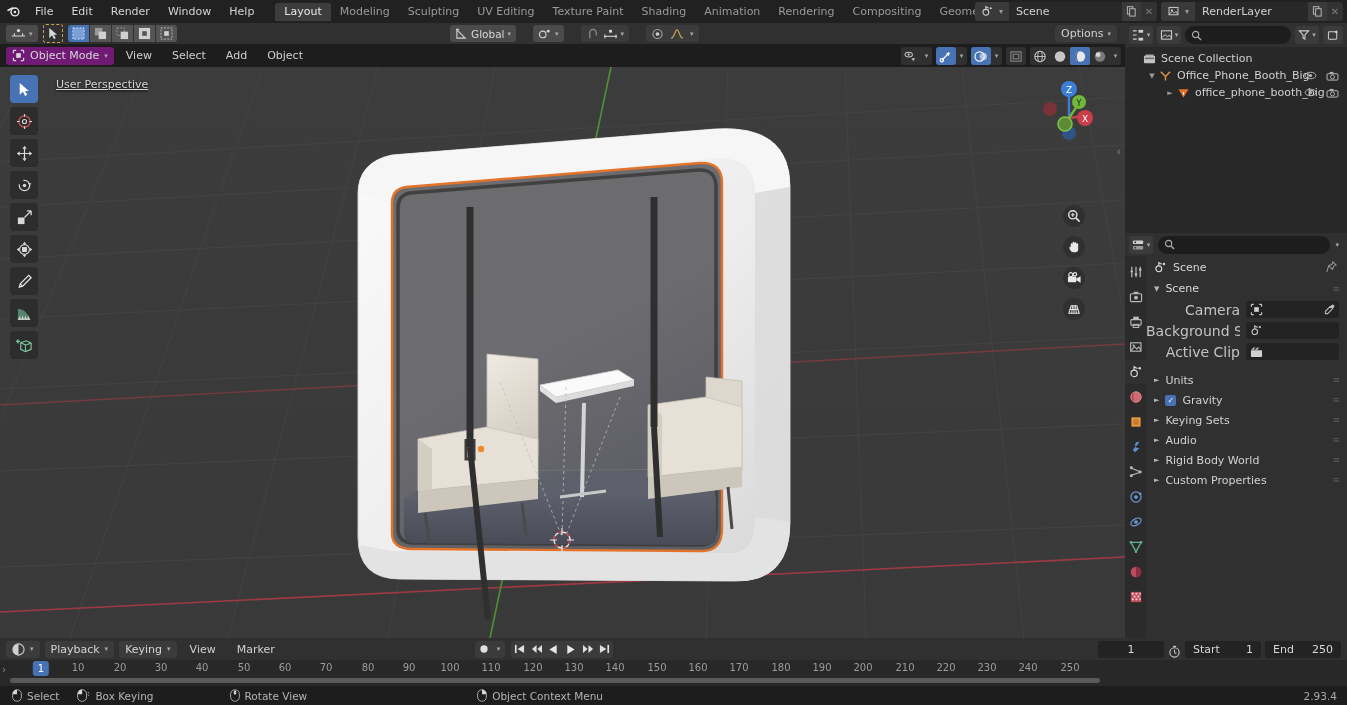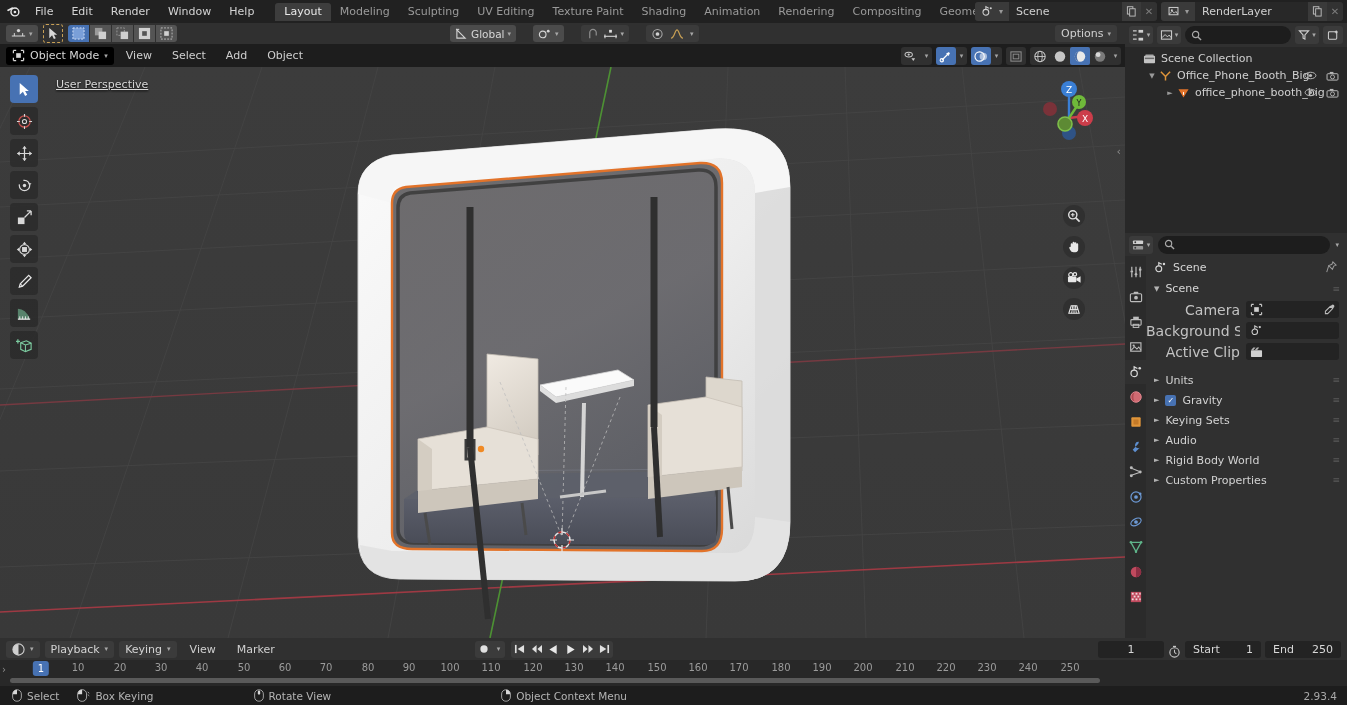--- a/index.html
+++ b/index.html
@@ -50,21 +50,21 @@
   .sel-mode:first-child { border-radius:3px 0 0 3px; background:#4772b3; }
   .sel-mode:last-child { border-radius:0 3px 3px 0; }
   .tweak-active { border:1px dashed #c8a055; border-radius:3px; padding:1px 3px; height:19px; display:flex; align-items:center;}
   .options-btn { position:absolute; right:8px; top:2px; height:17px; display:flex;align-items:center;gap:4px;background:#3b3b3b;border-radius:3px;padding:0 6px;color:#d0d0d0;font-size:11px;}
 
   
   .vp-header {
     position:absolute; left:0; top:44px; width:1125px; height:23px;
     background:#1d1d1d; display:flex; align-items:center; padding-left:6px; gap:4px;
   }
-  .mode-select { display:flex; align-items:center; gap:5px; height:18px; background:#000000; border-radius:3px; padding:0 6px; color:#d6d6d6; font-size:11px;}
+  .mode-select { display:flex; align-items:center; gap:5px; height:18px; background:#701a75; border-radius:3px; padding:0 6px; color:#d6d6d6; font-size:11px;}
   .vp-menu { padding:0 8px; height:18px; line-height:18px; font-size:11px; color:#cfcfcf; border-radius:3px;}
   .vp-header-right { position:absolute; right:4px; top:3px; display:flex; align-items:center; gap:4px;}
   .hgrp { display:flex; align-items:center; background:#303030; border-radius:3px; height:18px; }
   .hbtn { width:20px; height:18px; display:flex; align-items:center; justify-content:center; }
   .hbtn.sel { background:#4772b3; border-radius:3px;}
   .hcaret { width:11px; height:18px; display:flex; align-items:center; justify-content:center; font-size:7px; color:#a4a4a4;}
   .shade-grp { display:flex; background:#303030; border-radius:3px; height:18px; align-items:center;}
   .shade-btn { width:20px; height:18px; display:flex; align-items:center; justify-content:center;}
   .shade-btn.sel { background:#4772b3; border-radius:2px;}
 
@@ -1093,21 +1093,21 @@
     <div class="status-item" style="margin-left:18px">
       <span>
         <svg width="13" height="13" viewBox="0 0 14 14">
             <rect x="0.7" y="0.7" width="9.6" height="12.6" rx="4.6" fill="none" stroke="#b0b0b0" stroke-width="1"></rect>
             <path d="M0.9 5.6 L5.5 5.6 L5.5 0.8 A4.6 4.6 0 0 0 0.9 5.4 Z" fill="#d8d8d8"></path>
             <path d="M11.6 3.2 L13.2 4.6 M11.6 6 L13.2 7.4" stroke="#b0b0b0" stroke-width="1"></path>
           </svg>
       </span>
       <span>Box Keying</span>
     </div>
-    <div class="status-item" style="margin-left:100px">
+    <div class="status-item" style="margin-left:76px">
       <span>
         <svg width="10" height="13" viewBox="0 0 11 14">
             <rect x="0.7" y="0.7" width="9.6" height="12.6" rx="4.6" fill="none" stroke="#b0b0b0" stroke-width="1"></rect>
             <rect x="4.2" y="1.6" width="2.6" height="4.4" rx="1.3" fill="#d8d8d8"></rect>
           </svg>
       </span>
       <span>Rotate View</span>
     </div>
     <div class="status-item" style="margin-left:170px">
       <span>

